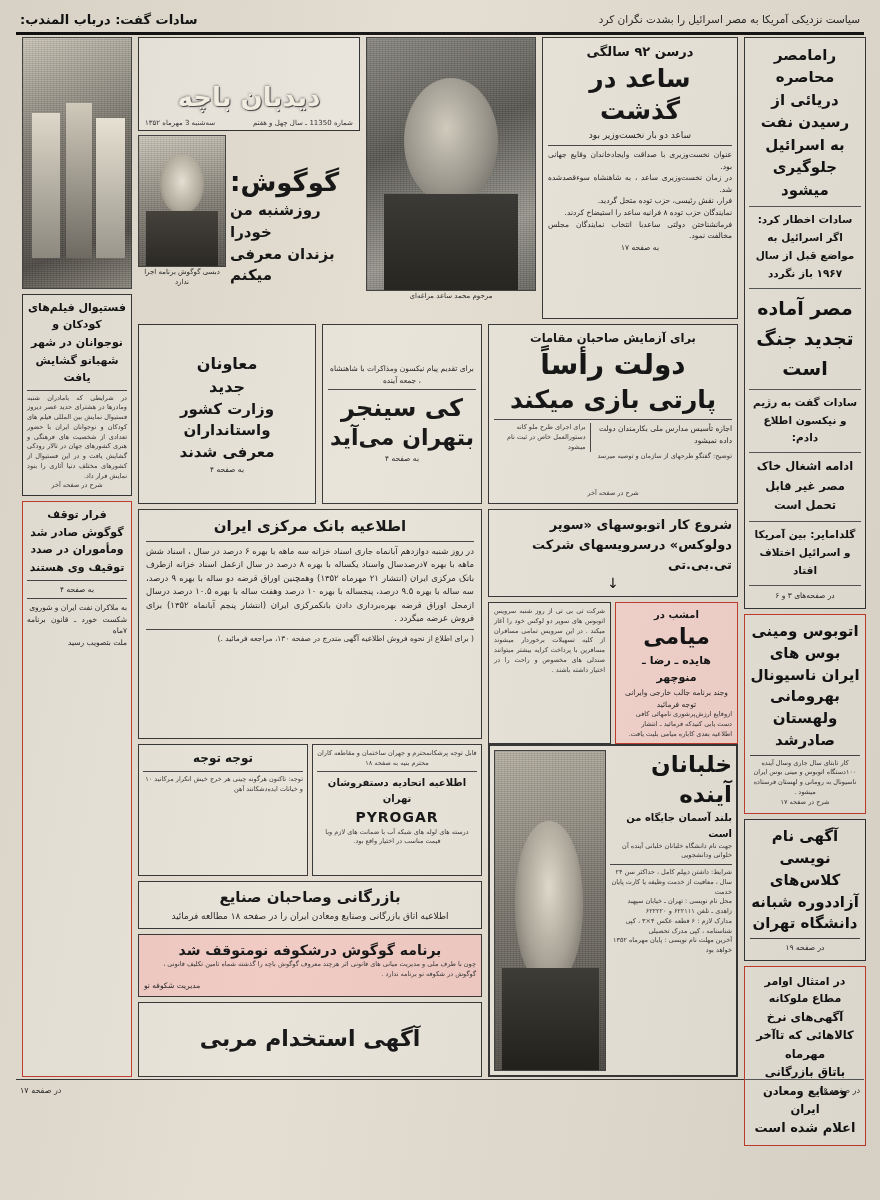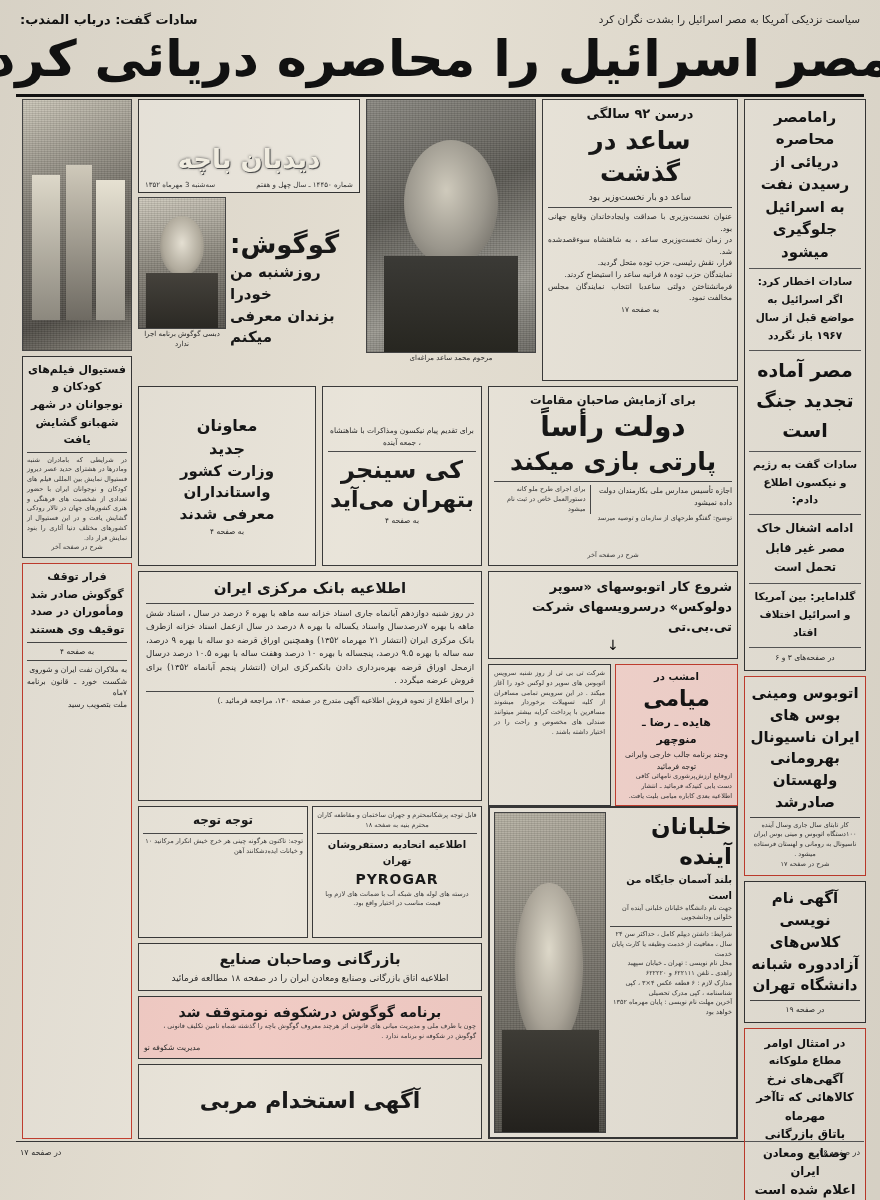--- a/index.html
+++ b/index.html
@@ -120,23 +120,20 @@
 <body>
 
 <div class="page">
   <div class="paper-tint"></div>
 
   <div class="top-strip">
     <div class="left-note">سیاست نزدیکی آمریکا به مصر اسرائیل را بشدت نگران کرد</div>
     <div class="right-note">سادات گفت: درباب المندب:</div>
   </div>
 
-  <div class="headline-row">
-    <div class="headline">مصر اسرائیل را محاصره دریائی کرد</div>
-  </div>
 
   <div class="rule-thick"></div>
 
   <div class="grid">
 
     <div class="col col-right">
       <div class="box" style="flex:0 0 auto;padding:2px 4px;">
         <div class="rc-item">
           <div class="rc-big">رامامصر محاصره دریائی از رسیدن نفت به اسرائیل جلوگیری میشود</div>
         </div>
@@ -208,21 +205,21 @@
             <div class="ph-noise"></div>
             <div style="position:absolute;left:22%;top:16%;width:56%;height:50%;border-radius:50%;background:radial-gradient(ellipse at 45% 40%, #cfcabc 0%, #9a968c 55%, #615e58 100%);"></div>
             <div style="position:absolute;left:10%;top:62%;width:80%;height:40%;background:linear-gradient(180deg,#3b3a36,#26251f);"></div>
           </div>
           <div class="cap">مرحوم محمد ساعد مراغه‌ای</div>
         </div>
 
         <div style="flex:1;display:flex;flex-direction:column;gap:4px">
           <div class="logo-wrap">
             <div class="logo-sub">دیدبان باچه</div>
-            <div class="logo-date">شماره ۱۴۴۵۰ ـ سال چهل و هفتم</div>
+            <div class="logo-date">شماره 11350 ـ سال چهل و هفتم</div>
             <div class="logo-date2">سه‌شنبه 3 مهرماه ۱۳۵۲</div>
           </div>
           <div class="flex gap4" style="flex:1">
             <div style="flex:1;display:flex;flex-direction:column;justify-content:center">
               <div class="xxl" style="text-align:left;font-size:26px">گوگوش:</div>
               <div class="lg" style="text-align:left;font-size:15px">روزشنبه من خودرا</div>
               <div class="lg" style="text-align:left;font-size:15px">بزندان معرفی میکنم</div>
             </div>
             <div style="width:88px;display:flex;flex-direction:column">
               <div class="photo boxline" style="height:130px;background:linear-gradient(170deg,#cfcabd,#8a867c 50%,#57544e);">

